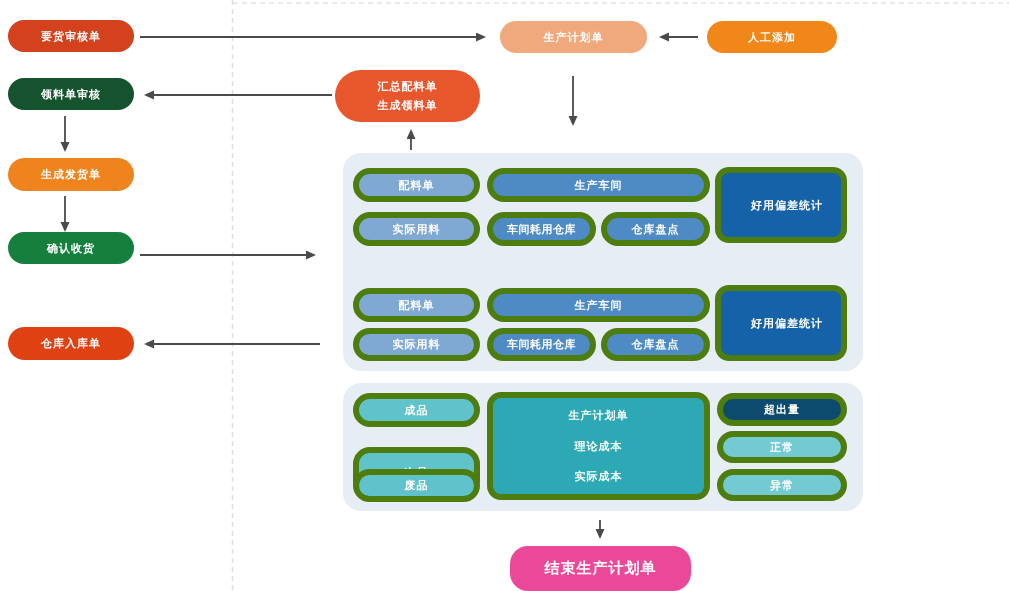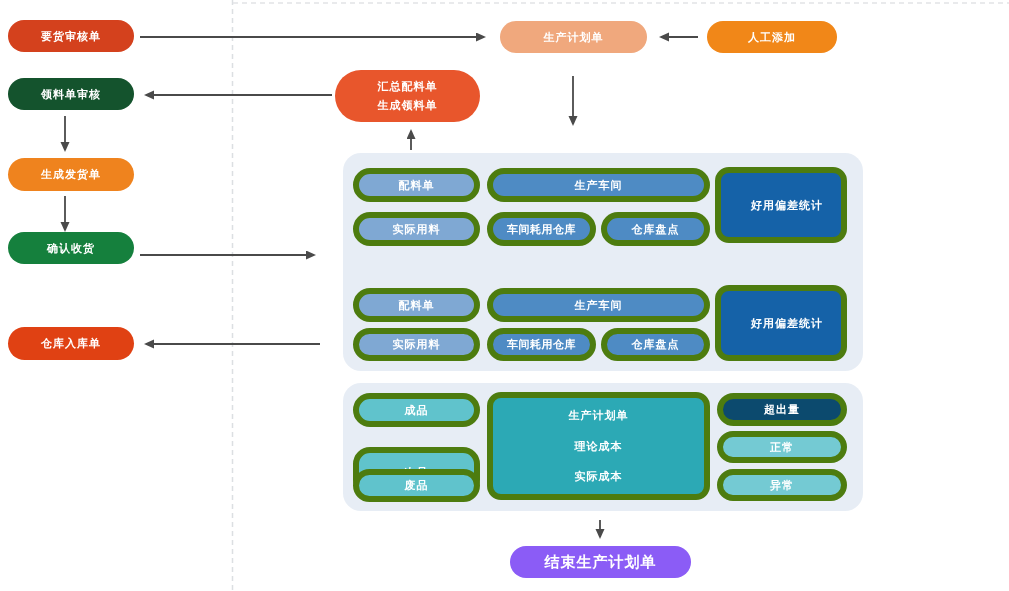--- a/index.html
+++ b/index.html
@@ -112,15 +112,15 @@
   <div class="node panel-node block center-box" style="left: 487px; top: 392px; width: 223px; height: 108px; background: rgb(44, 169, 181);">
     <span>生产计划单</span>
     <span>理论成本</span>
     <span>实际成本</span>
   </div>
 
   <div class="node panel-node" style="left: 717px; top: 393px; width: 130px; height: 33px; background: #0c4a6e;">超出量</div>
   <div class="node panel-node" style="left: 717px; top: 431px; width: 130px; height: 32px; background: rgb(116, 202, 211);">正常</div>
   <div class="node panel-node" style="left: 717px; top: 469px; width: 130px; height: 32px; background: rgb(116, 202, 211);">异常</div>
 
-  <div class="node" style="left: 510px; top: 546px; width: 181px; height: 32px; border-radius: 18px; font-size: 15px; background: #8b5cf6; text-align: right;">结束生产计划单</div>
+  <div class="node" style="left: 510px; top: 546px; width: 181px; height: 45px; border-radius: 18px; font-size: 15px; background: #ec4899; text-align: right;">结束生产计划单</div>
 
 </div>
 
 </body></html>

